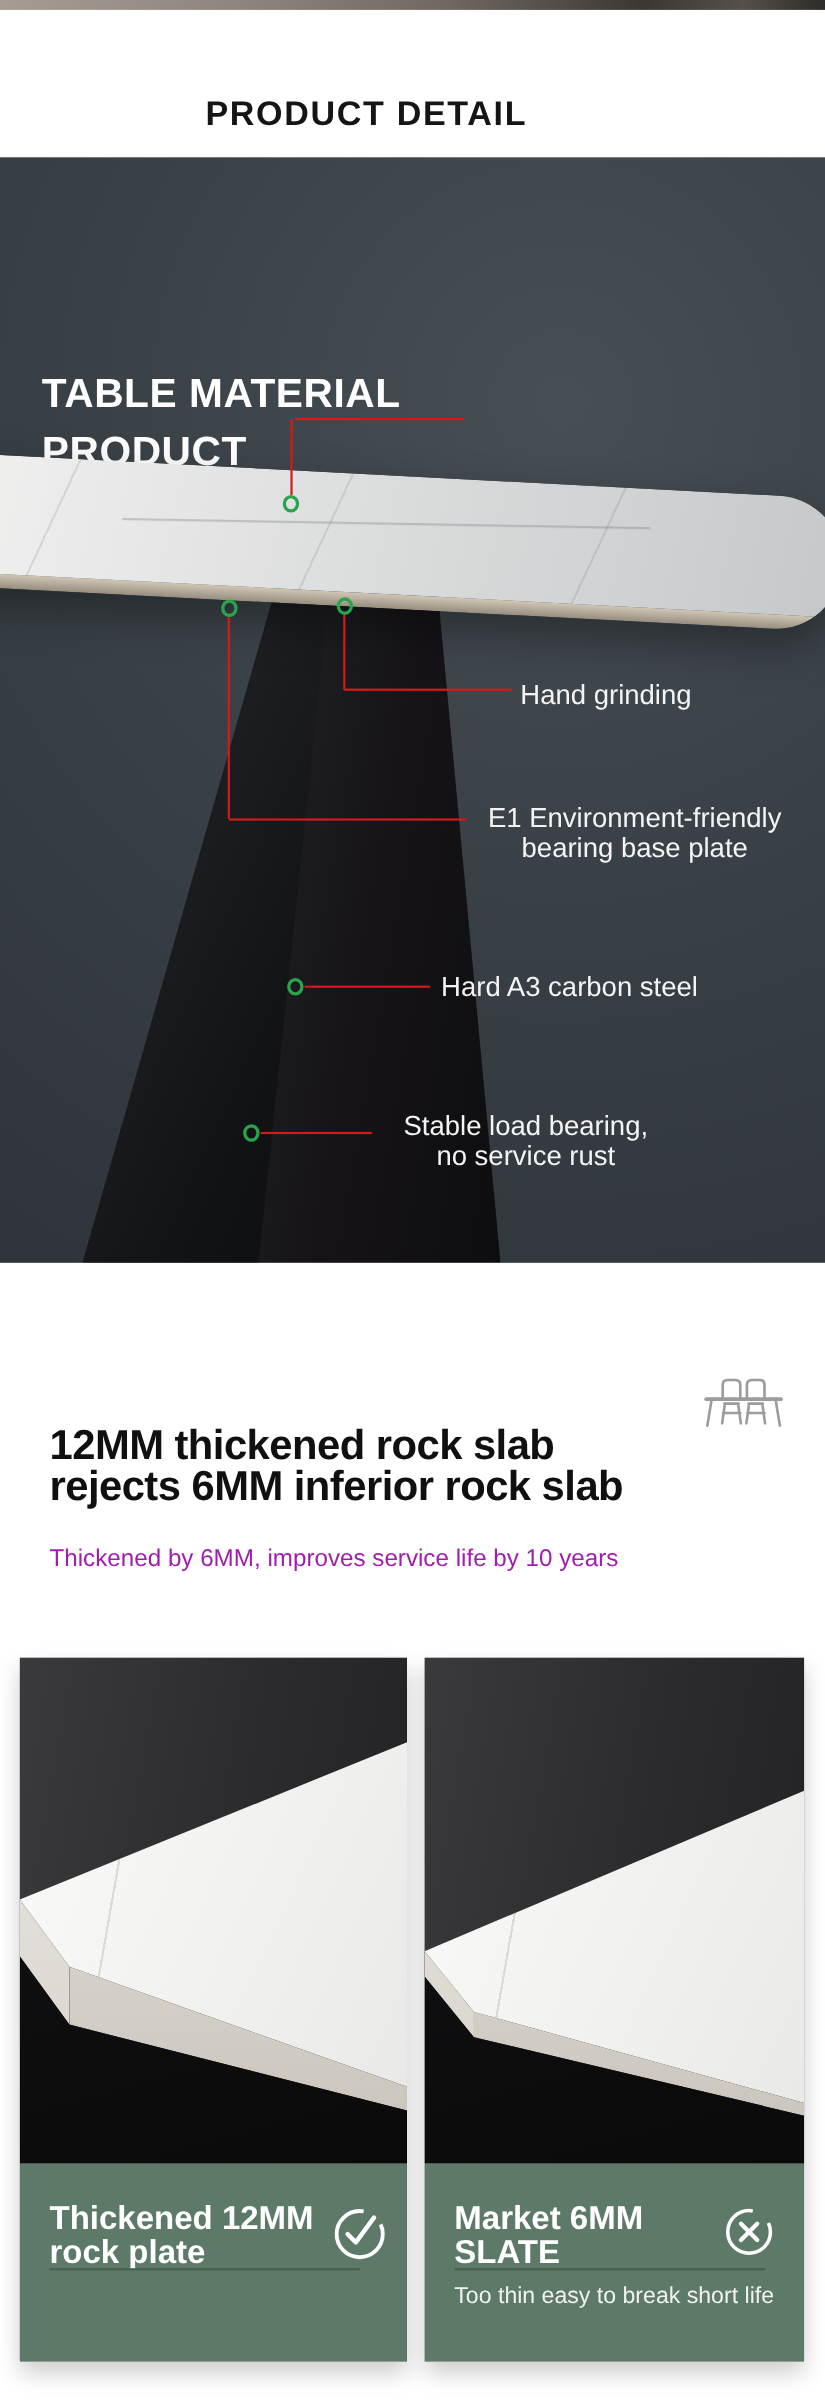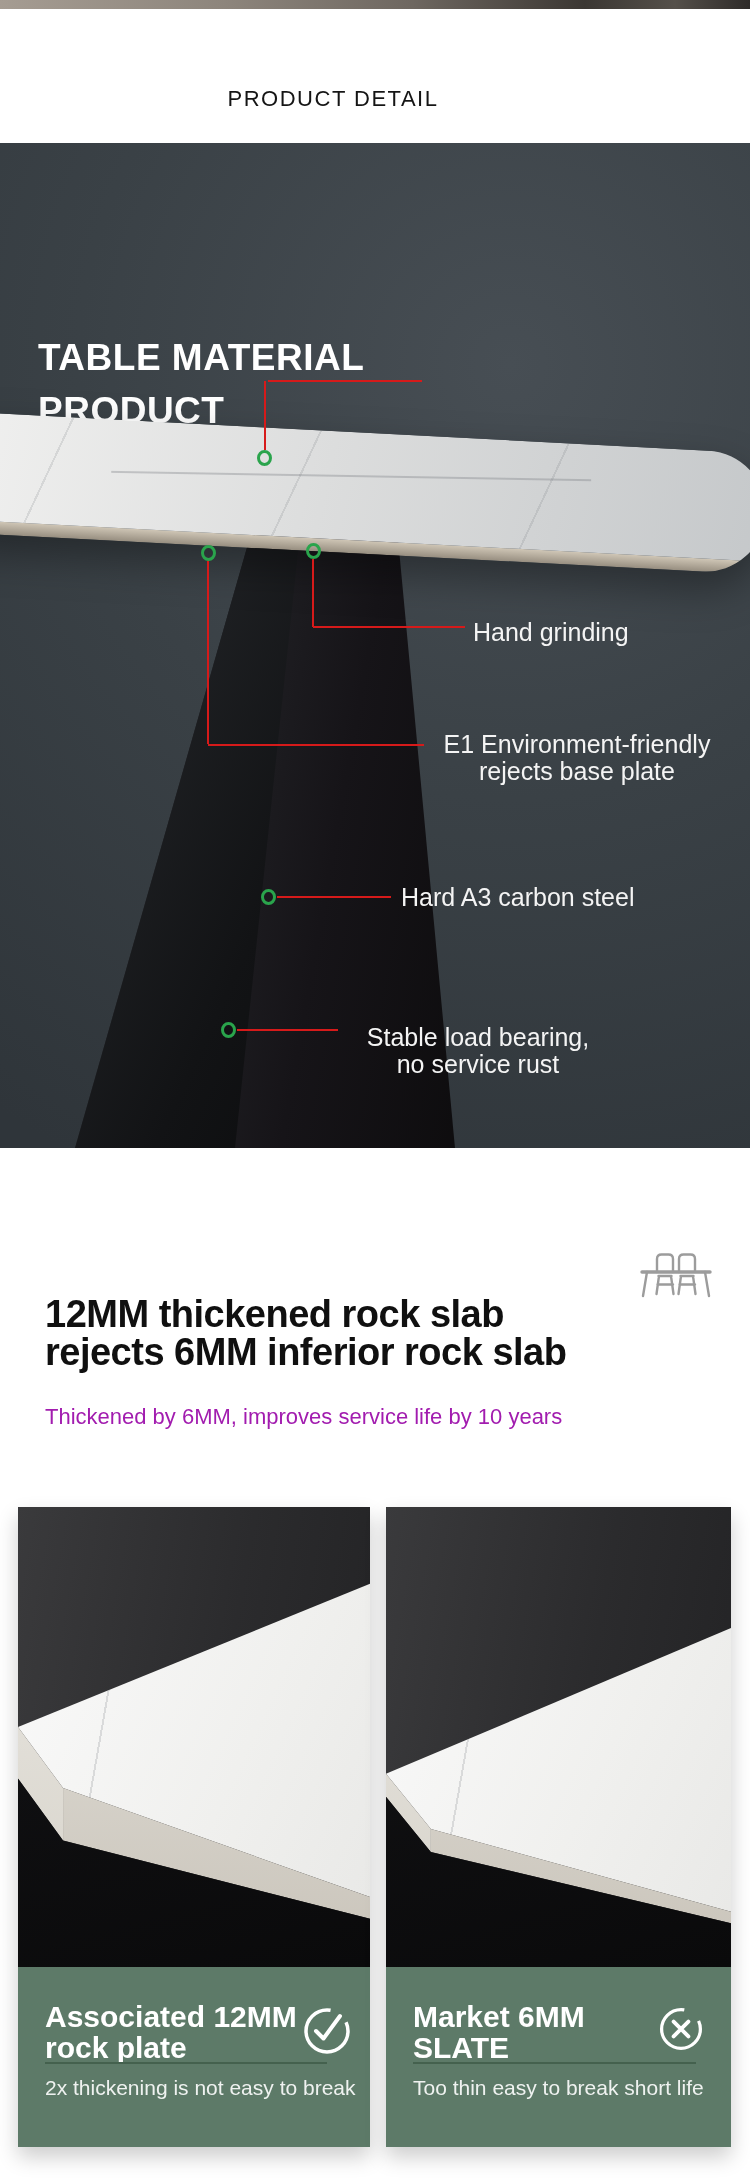--- a/index.html
+++ b/index.html
@@ -3,21 +3,21 @@
 <meta charset="utf-8">
 <style>
   html,body{margin:0;padding:0;background:#fff;}
   .page{position:relative;width:750px;height:2184px;background:#ffffff;overflow:hidden;
         font-family:"Liberation Sans",sans-serif;}
 
   
   .photo-strip{position:absolute;left:0;top:0;width:750px;height:9px;
     background:linear-gradient(90deg,#a59c92 0%,#8d857c 30%,#6e6760 55%,#3b3733 78%,#55504a 90%,#2e2b29 100%);}
   .page-title{position:absolute;left:0;top:86px;width:666px;text-align:center;
-    font-size:22px;letter-spacing:1.5px;color:#151515;font-weight:400;}
+    font-size:31px;letter-spacing:1.5px;color:#151515;font-weight:700;}
 
   
   .hero{position:absolute;left:0;top:143px;width:750px;height:1005px;overflow:hidden;
     background:radial-gradient(120% 90% at 68% 22%, #474e54 0%, #3a4146 48%, #2f353a 100%);}
   .hero-title{position:absolute;left:38px;top:188px;color:#ffffff;font-weight:700;
     font-size:37px;line-height:53px;letter-spacing:.5px;}
   .hero-title span{display:block;}
 
   
   .tabletop{position:absolute;left:-30px;top:269px;width:800px;height:121px;
@@ -50,21 +50,21 @@
   
   .c1-h{left:268px;top:237px;width:154px;}   .c1-v{left:264px;top:238px;height:69px;}
   .c1-m{left:257px;top:307px;}               .c1-t{left:416px;top:208px;width:280px;}
   .c2-m{left:306px;top:400px;}               .c2-v{left:312px;top:416px;height:68px;}
   .c2-h{left:313px;top:483px;width:152px;}   .c2-t{left:473px;top:476px;}
   .c3-m{left:201px;top:402px;}               .c3-v{left:207px;top:418px;height:183px;}
   .c3-h{left:208px;top:601px;width:216px;}   .c3-t{left:427px;top:588px;width:300px;}
   .c4-m{left:261px;top:746px;}               .c4-h{left:277px;top:753px;width:114px;}
   .c4-t{left:401px;top:741px;}
   .c5-m{left:221px;top:879px;}               .c5-h{left:237px;top:886px;width:101px;}
-  .c5-t{left:328px;top:868px;width:300px;margin-top:13px;}
+  .c5-t{left:328px;top:868px;width:300px;}
 
   
   .chairs-icon{position:absolute;left:640px;top:1250px;}
   .cmp-heading{position:absolute;left:45px;top:1295px;color:#101010;font-weight:700;
     font-size:38px;line-height:38px;letter-spacing:-0.5px;}
   .cmp-heading span{display:block;}
   .cmp-subtitle{position:absolute;left:45px;top:1404px;font-size:22px;color:#a21caf;font-weight:400;}
 
   .panel{position:absolute;top:1507px;height:640px;box-shadow:0 10px 20px rgba(0,0,0,.2);}
   .panel-1{left:18px;width:352px;}
@@ -129,21 +129,21 @@
     <div class="cmark c2-m"></div>
     <div class="vline c2-v"></div>
     <div class="hline c2-h"></div>
     <div class="ctext c2-t">Hand grinding</div>
 
     <div class="cmark c3-m"></div>
     <div class="vline c3-v"></div>
     <div class="hline c3-h"></div>
     <div class="ctext center c3-t">
       <div>E1 Environment-friendly</div>
-      <div>rejects base plate</div>
+      <div>bearing base plate</div>
     </div>
 
     <div class="cmark c4-m"></div>
     <div class="hline c4-h"></div>
     <div class="ctext c4-t">Hard A3 carbon steel</div>
 
     <div class="cmark c5-m"></div>
     <div class="hline c5-h"></div>
     <div class="ctext center c5-t">
       <div>Stable load bearing,</div>
@@ -170,31 +170,30 @@
 
   <article class="panel panel-1">
     <div class="photo">
       <div class="surface"></div>
       <div class="face-left"></div>
       <div class="face-front"></div>
       <div class="floor"></div>
     </div>
     <div class="panel-footer">
       <div class="pf-title">
-        <span>Associated 12MM</span>
+        <span>Thickened 12MM</span>
         <span>rock plate</span>
       </div>
       <div class="pf-icon">
         <svg width="52" height="52" viewBox="0 0 52 52" fill="none" stroke="#ffffff">
           <circle cx="26" cy="26" r="21" stroke-width="3.5" stroke-dasharray="102 20"></circle>
           <polyline points="15,26 22.5,33.5 39,11" stroke-width="4" stroke-linecap="round" stroke-linejoin="round"></polyline>
         </svg>
       </div>
       <div class="pf-divider"></div>
-      <div class="pf-note">2x thickening is not easy to break</div>
     </div>
   </article>
 
   <article class="panel panel-2">
     <div class="photo">
       <div class="surface"></div>
       <div class="face-left"></div>
       <div class="face-front"></div>
       <div class="floor"></div>
     </div>

